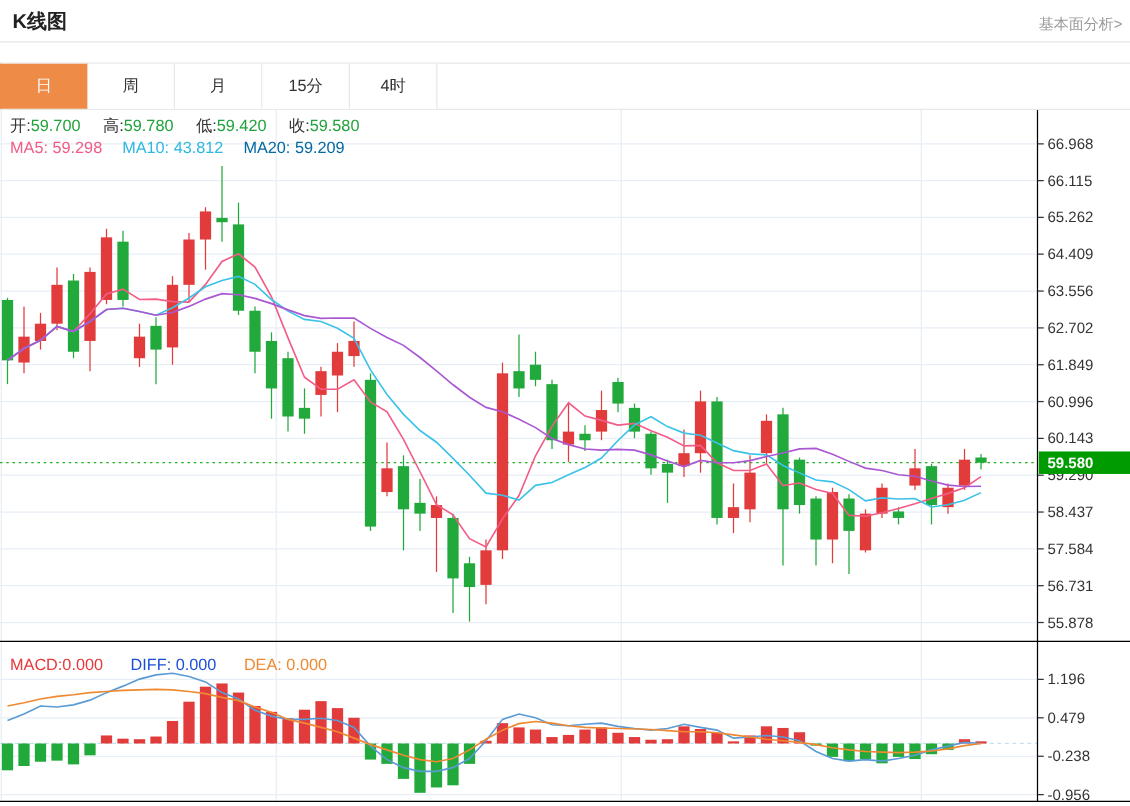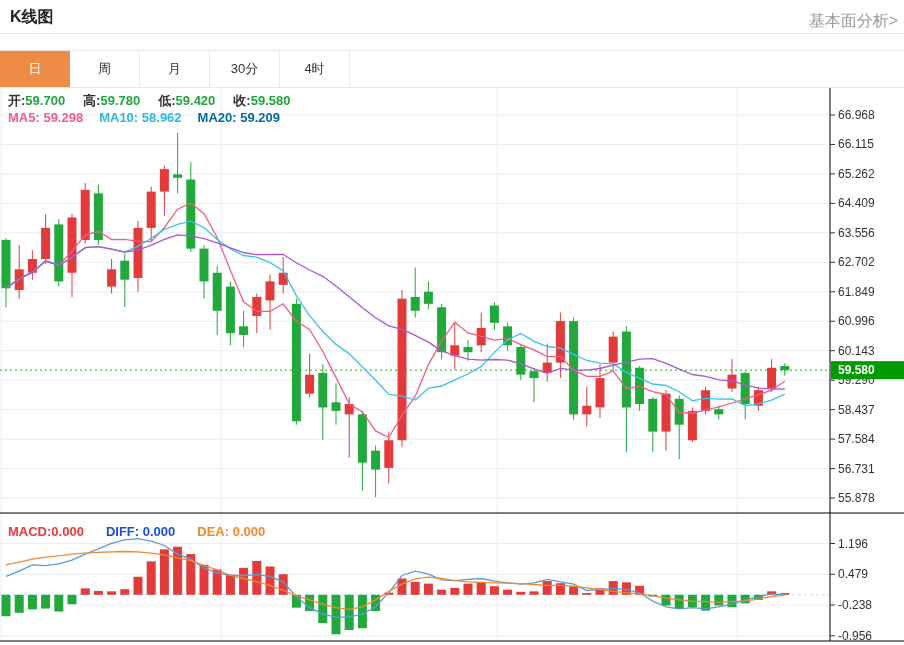--- a/index.html
+++ b/index.html
@@ -2,40 +2,40 @@
 <html style="--tab-active: #ee8c47;"><head>
 <meta charset="utf-8">
 <style>
   * { margin:0; padding:0; box-sizing:border-box; }
   html,body { background:#fff; }
   .page {
     position:relative; width:904px; height:645px; overflow:hidden;
     background:#fff; font-family:"Liberation Sans", sans-serif; color:#333;
   }
   .hdr-title { position:absolute; left:10px; top:7px; font-size:16px; font-weight:bold; color:#222; }
-  .hdr-link  { position:absolute; right:6px; top:11px; font-size:16px; color:#999; text-decoration:none; cursor:pointer; }
+  .hdr-link  { position:absolute; right:6px; top:11px; font-size:12px; color:#999; text-decoration:none; cursor:pointer; }
   .hdr-divider { position:absolute; left:0; top:33px; width:904px; height:1px; background:#e6e6e6; }
 
   .tab-bar {
     position:absolute; left:0; top:50px; width:904px; height:38px;
     border-top:1px solid #e8e8e8; border-bottom:1px solid #e8e8e8;
     display:flex; background:#fff;
   }
   .tab {
     width:70px; height:100%; line-height:36px; text-align:center;
     font-size:13px; color:#333; border-right:1px solid #e8e8e8; cursor:pointer;
     background:#fff;
   }
   .tab:first-child { border-left:1px solid #e8e8e8; }
   .tab.active { background:var(--tab-active,#ee8c47); color:#fff; border-color:var(--tab-active,#ee8c47); }
 
   .chart-wrap { position:absolute; left:0; top:88px; width:904px; height:557px; }
   svg { display:block; }
 
-  .info-row { position:absolute; left:8px; display:flex; font-size:13px; white-space:nowrap;font-weight:bold; }
+  .info-row { position:absolute; left:8px; display:flex; font-size:13px; white-space:nowrap; }
   .ohlc-row { top:92px; }
   .ohlc-row .seg { margin-right:18px; }
   .ohlc-row .lbl { color:#333; }
   .ohlc-row .val { color:#21a33c; }
   .ma-row { top:110px;justify-content:space-between; }
   .ma-row .seg { margin-right:16px; }
   .macd-row { top:524px; }
   .macd-row .seg { margin-right:22px; }
   .c-ma5  { color:#f25c86; }
   .c-ma10 { color:#2db8e0; }
@@ -49,21 +49,21 @@
 
 <div class="page">
   <div class="hdr-title">K线图</div>
   <a class="hdr-link">基本面分析&gt;</a>
   <div class="hdr-divider"></div>
 
   <div class="tab-bar">
       <div class="tab active">日</div>
       <div class="tab">周</div>
       <div class="tab">月</div>
-      <div class="tab">30分</div>
+      <div class="tab">15分</div>
       <div class="tab">4时</div>
     </div>
 
   <div class="chart-wrap">
     <svg width="904" height="557" viewBox="0 0 904 557">
         <line x1="0" y1="27" x2="830" y2="27" stroke="#e7eef6" stroke-width="1"></line>
         <line x1="0" y1="56.46" x2="830" y2="56.46" stroke="#e7eef6" stroke-width="1"></line>
         <line x1="0" y1="85.9199999999995" x2="830" y2="85.9199999999995" stroke="#e7eef6" stroke-width="1"></line>
         <line x1="0" y1="115.37999999999901" x2="830" y2="115.37999999999901" stroke="#e7eef6" stroke-width="1"></line>
         <line x1="0" y1="144.839999999999" x2="830" y2="144.839999999999" stroke="#e7eef6" stroke-width="1"></line>
@@ -320,21 +320,21 @@
 
   <div class="info-row ohlc-row">
     <span class="seg"><span class="lbl">开:</span><span class="val">59.700</span></span>
     <span class="seg"><span class="lbl">高:</span><span class="val">59.780</span></span>
     <span class="seg"><span class="lbl">低:</span><span class="val">59.420</span></span>
     <span class="seg"><span class="lbl">收:</span><span class="val">59.580</span></span>
   </div>
 
   <div class="info-row ma-row">
     <span class="seg c-ma5"><span>MA5:</span>&nbsp;<span>59.298</span></span>
-    <span class="seg c-ma10"><span>MA10:</span>&nbsp;<span>58.962</span></span>
+    <span class="seg c-ma10"><span>MA10:</span>&nbsp;<span>43.812</span></span>
     <span class="seg c-ma20"><span>MA20:</span>&nbsp;<span>59.209</span></span>
   </div>
 
   <div class="info-row macd-row">
     <span class="seg c-macd"><span>MACD:</span><span>0.000</span></span>
     <span class="seg c-diff"><span>DIFF:</span>&nbsp;<span>0.000</span></span>
     <span class="seg c-dea"><span>DEA:</span>&nbsp;<span>0.000</span></span>
   </div>
 </div>
 

